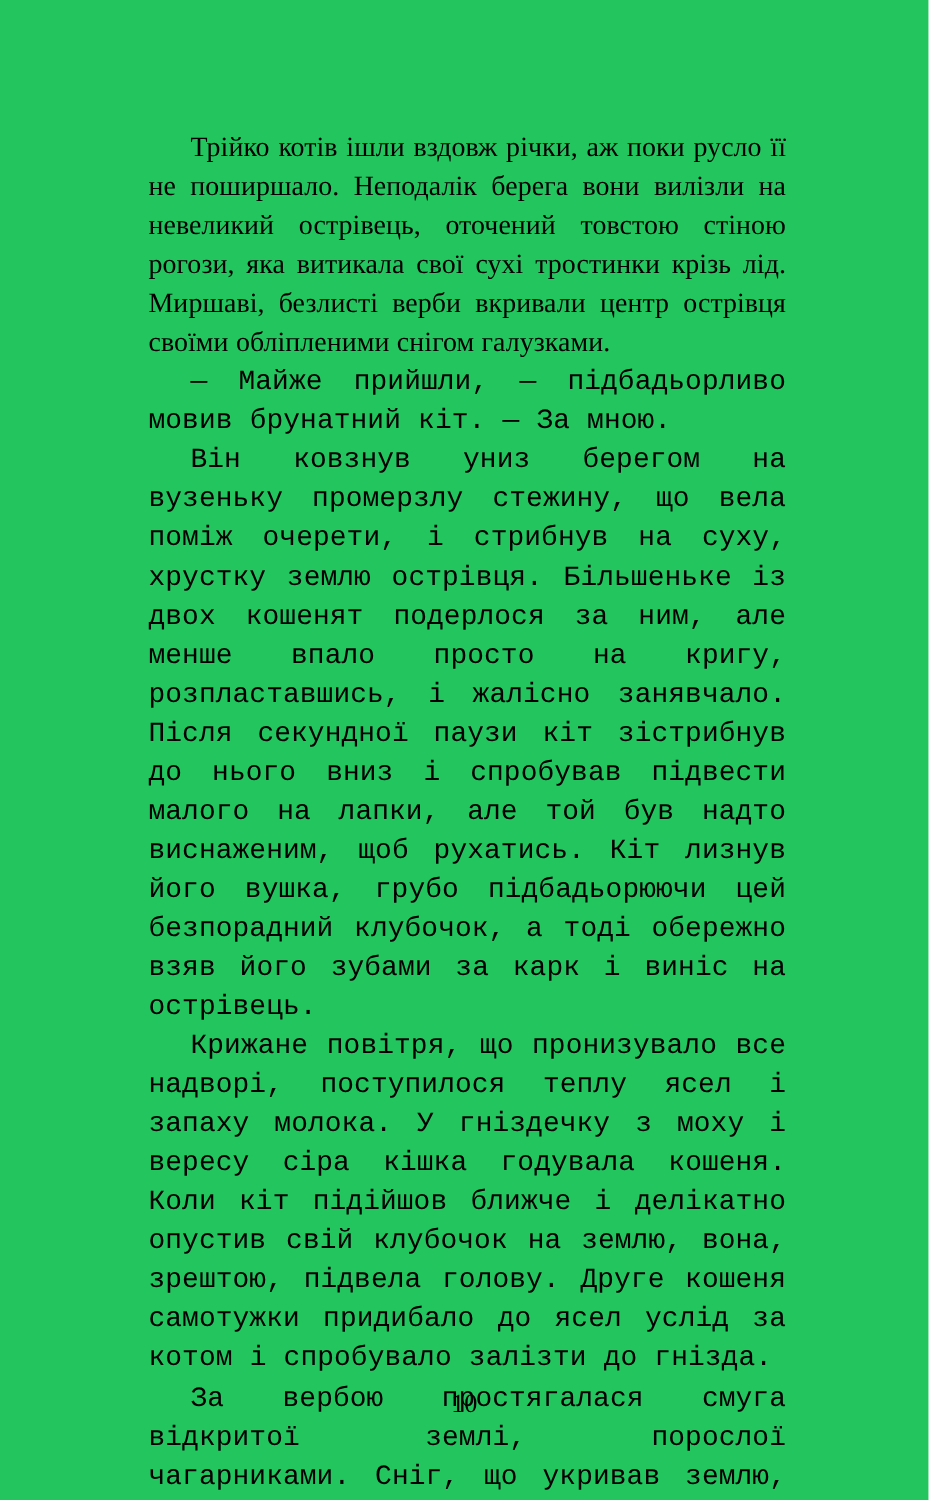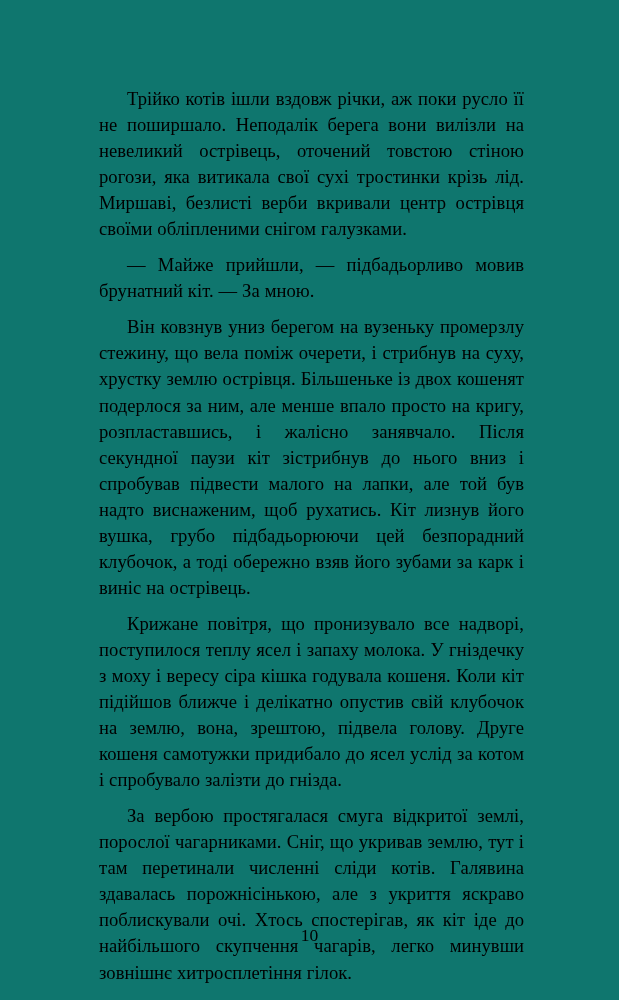--- a/index.html
+++ b/index.html
@@ -15,21 +15,21 @@
     font-family: "Liberation Serif", "DejaVu Serif", serif;
     color: #000000;
     -webkit-font-smoothing: antialiased;
   }
 
   .page {
     position: relative;
     width: 619px;
     height: 1000px;
     box-sizing: border-box;
-    background: #0f766e;
+    background: #22c55e;
   }
 
   .text-block {
     position: absolute;
     left: 99px;
     top: 86px;
     width: 425px;
   }
 
   .para {
@@ -38,21 +38,22 @@
     text-justify: inter-word;
     text-indent: 28px;
     font-size: 18.6px;
     line-height: 26.05px;
     letter-spacing: 0.05px;
     word-spacing: 0.2px;
     hyphens: manual;
   }
 
   .para + .para {
-    margin-top: 10px;
+    margin-top: 0px;
+    font-family: Liberation Mono, monospace;
   }
 
   
   .para:last-child {
     text-align-last: left;
   }
 
   .page-number {
     position: absolute;
     left: 0;

